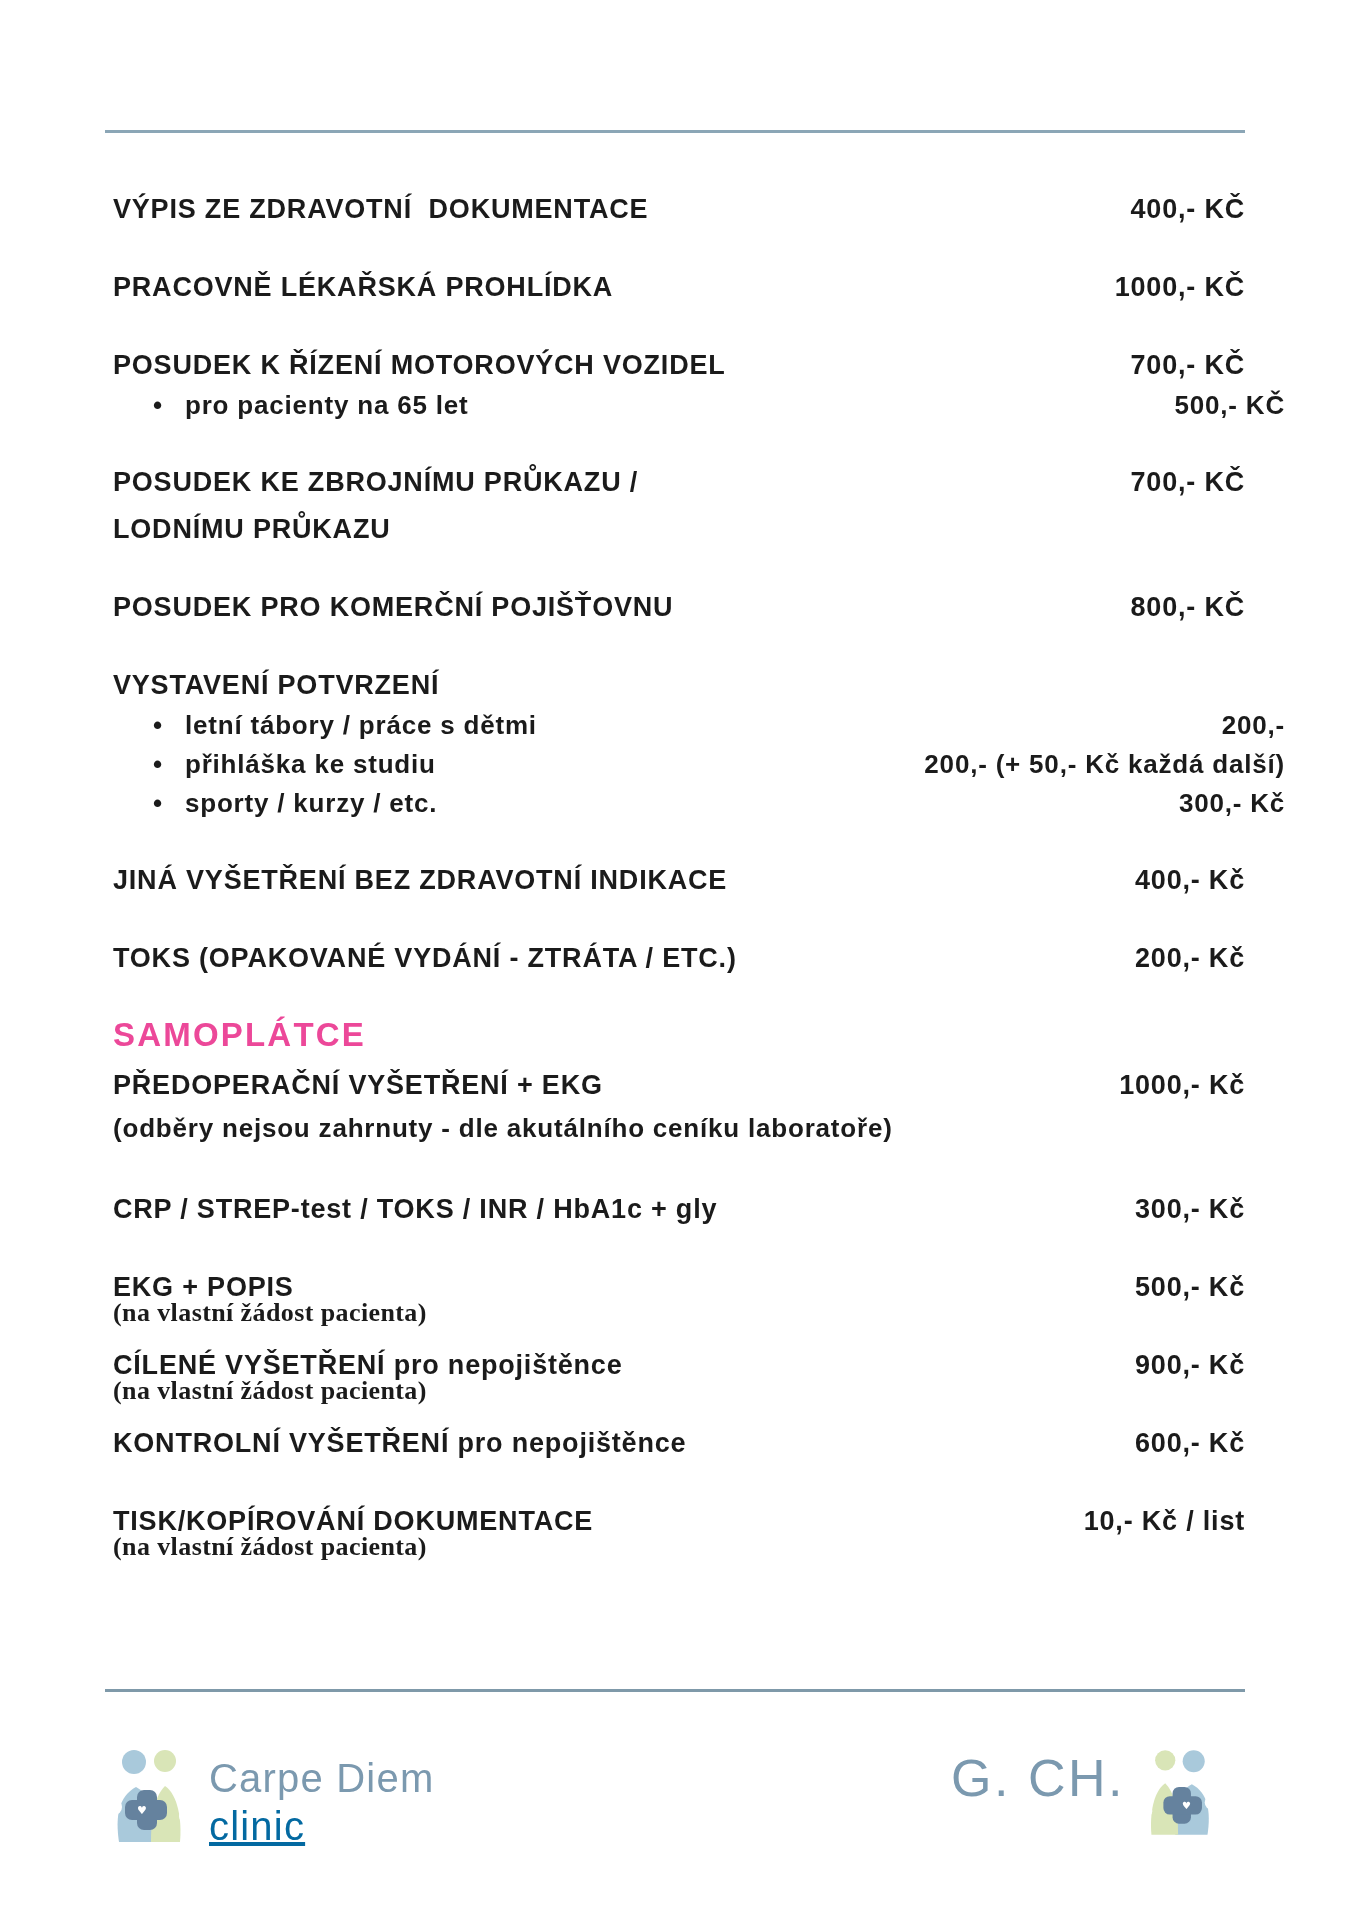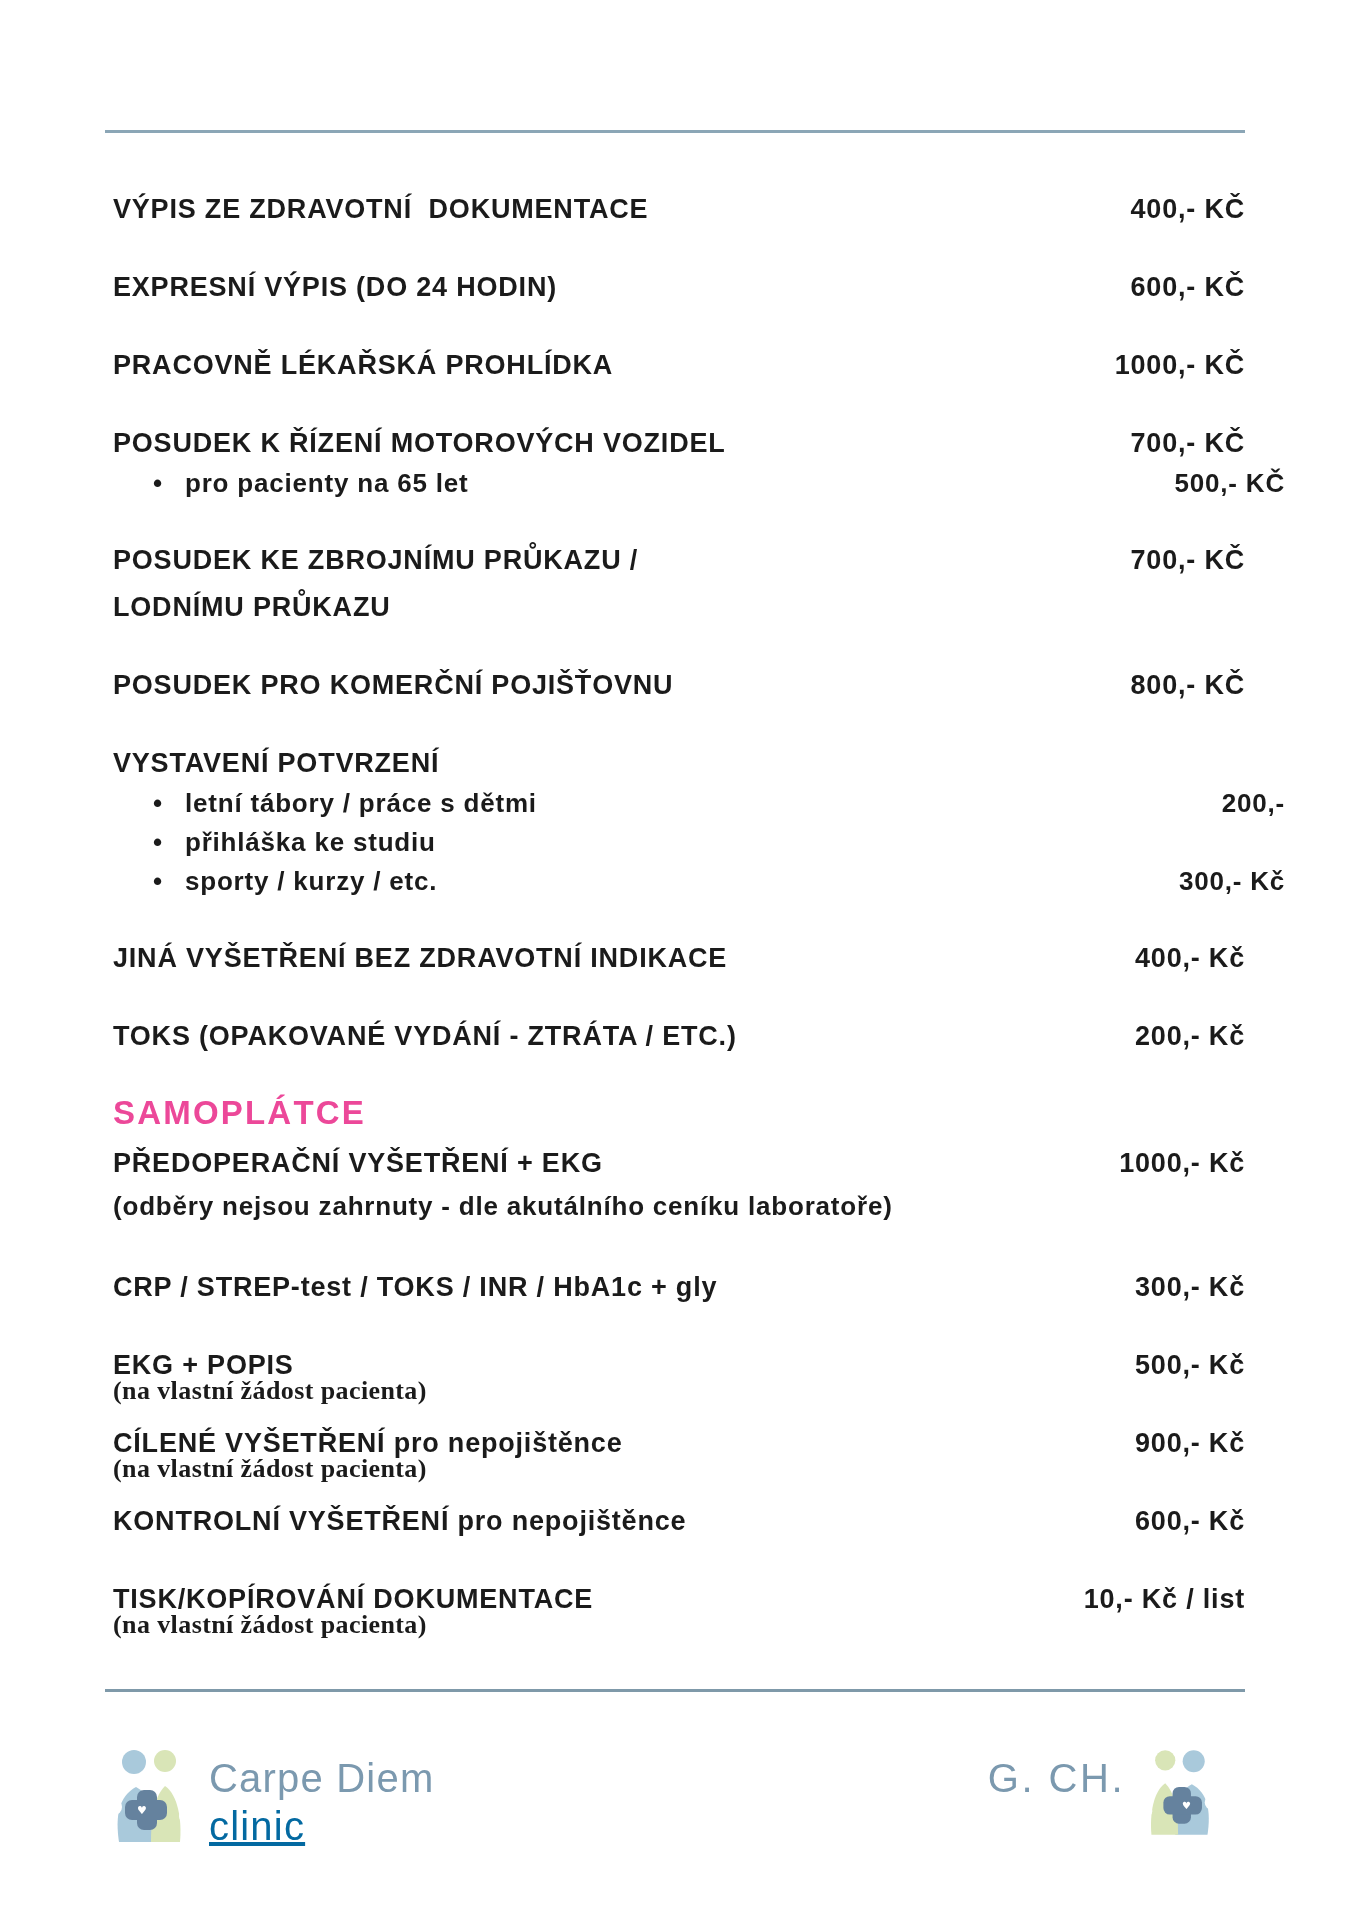--- a/index.html
+++ b/index.html
@@ -41,46 +41,40 @@
   .footer {
     position:absolute; left:113px; top:1750px; width:1100px;
     display:flex; justify-content:space-between; align-items:flex-start;
     font-weight:400;
   }
   .brand-group { display:flex; align-items:flex-start; }
   .brand-name { margin-left:22px; margin-top:4px; font-size:40px; line-height:48px; letter-spacing:1.2px; }
   .brand-line1 { color:#7b99af; }
   .brand-line2 { color:#0369a1;text-decoration:underline; }
   .initials-group { display:flex; align-items:flex-start; }
-  .initials { color:#7b99af; font-size:40px; line-height:44px; letter-spacing:2.5px; margin-top:6px; margin-right:20px; }
+  .initials { color:#7b99af; font-size:52px; line-height:44px; letter-spacing:2.5px; margin-top:6px; margin-right:20px; }
   .logo { display:block; }
   .logo.mirrored { transform:scaleX(-1); }
 </style>
 </head>
 <body>
 
 <div class="page">
 
   <div class="rule top"></div>
 
   <div class="content">
       <div class="row item">
         <div class="row-main">
           <span class="label">VÝPIS ZE ZDRAVOTNÍ  DOKUMENTACE</span>
           <span class="price">400,- KČ</span>
         </div>
       </div>
       <div class="row item">
         <div class="row-main">
-          <span class="label">EXPRESNÍ VÝPIS (DO 24 HODIN)</span>
-          <span class="price">600,- KČ</span>
-        </div>
-      </div>
-      <div class="row item">
-        <div class="row-main">
           <span class="label">PRACOVNĚ LÉKAŘSKÁ PROHLÍDKA</span>
           <span class="price">1000,- KČ</span>
         </div>
       </div>
       <div class="row item">
         <div class="row-main">
           <span class="label">POSUDEK K ŘÍZENÍ MOTOROVÝCH VOZIDEL</span>
           <span class="price">700,- KČ</span>
         </div>
       </div>
@@ -117,20 +111,21 @@
         <div class="row-main">
           <span class="dot">•</span>
           <span class="label">letní tábory / práce s dětmi</span>
           <span class="price">200,-</span>
         </div>
       </div>
       <div class="row bullet">
         <div class="row-main">
           <span class="dot">•</span>
           <span class="label">přihláška ke studiu</span>
+          <span class="price">200,- (+ 50,- Kč každá další)</span>
         </div>
       </div>
       <div class="row bullet">
         <div class="row-main">
           <span class="dot">•</span>
           <span class="label">sporty / kurzy / etc.</span>
           <span class="price">300,- Kč</span>
         </div>
       </div>
       <div class="row item">

